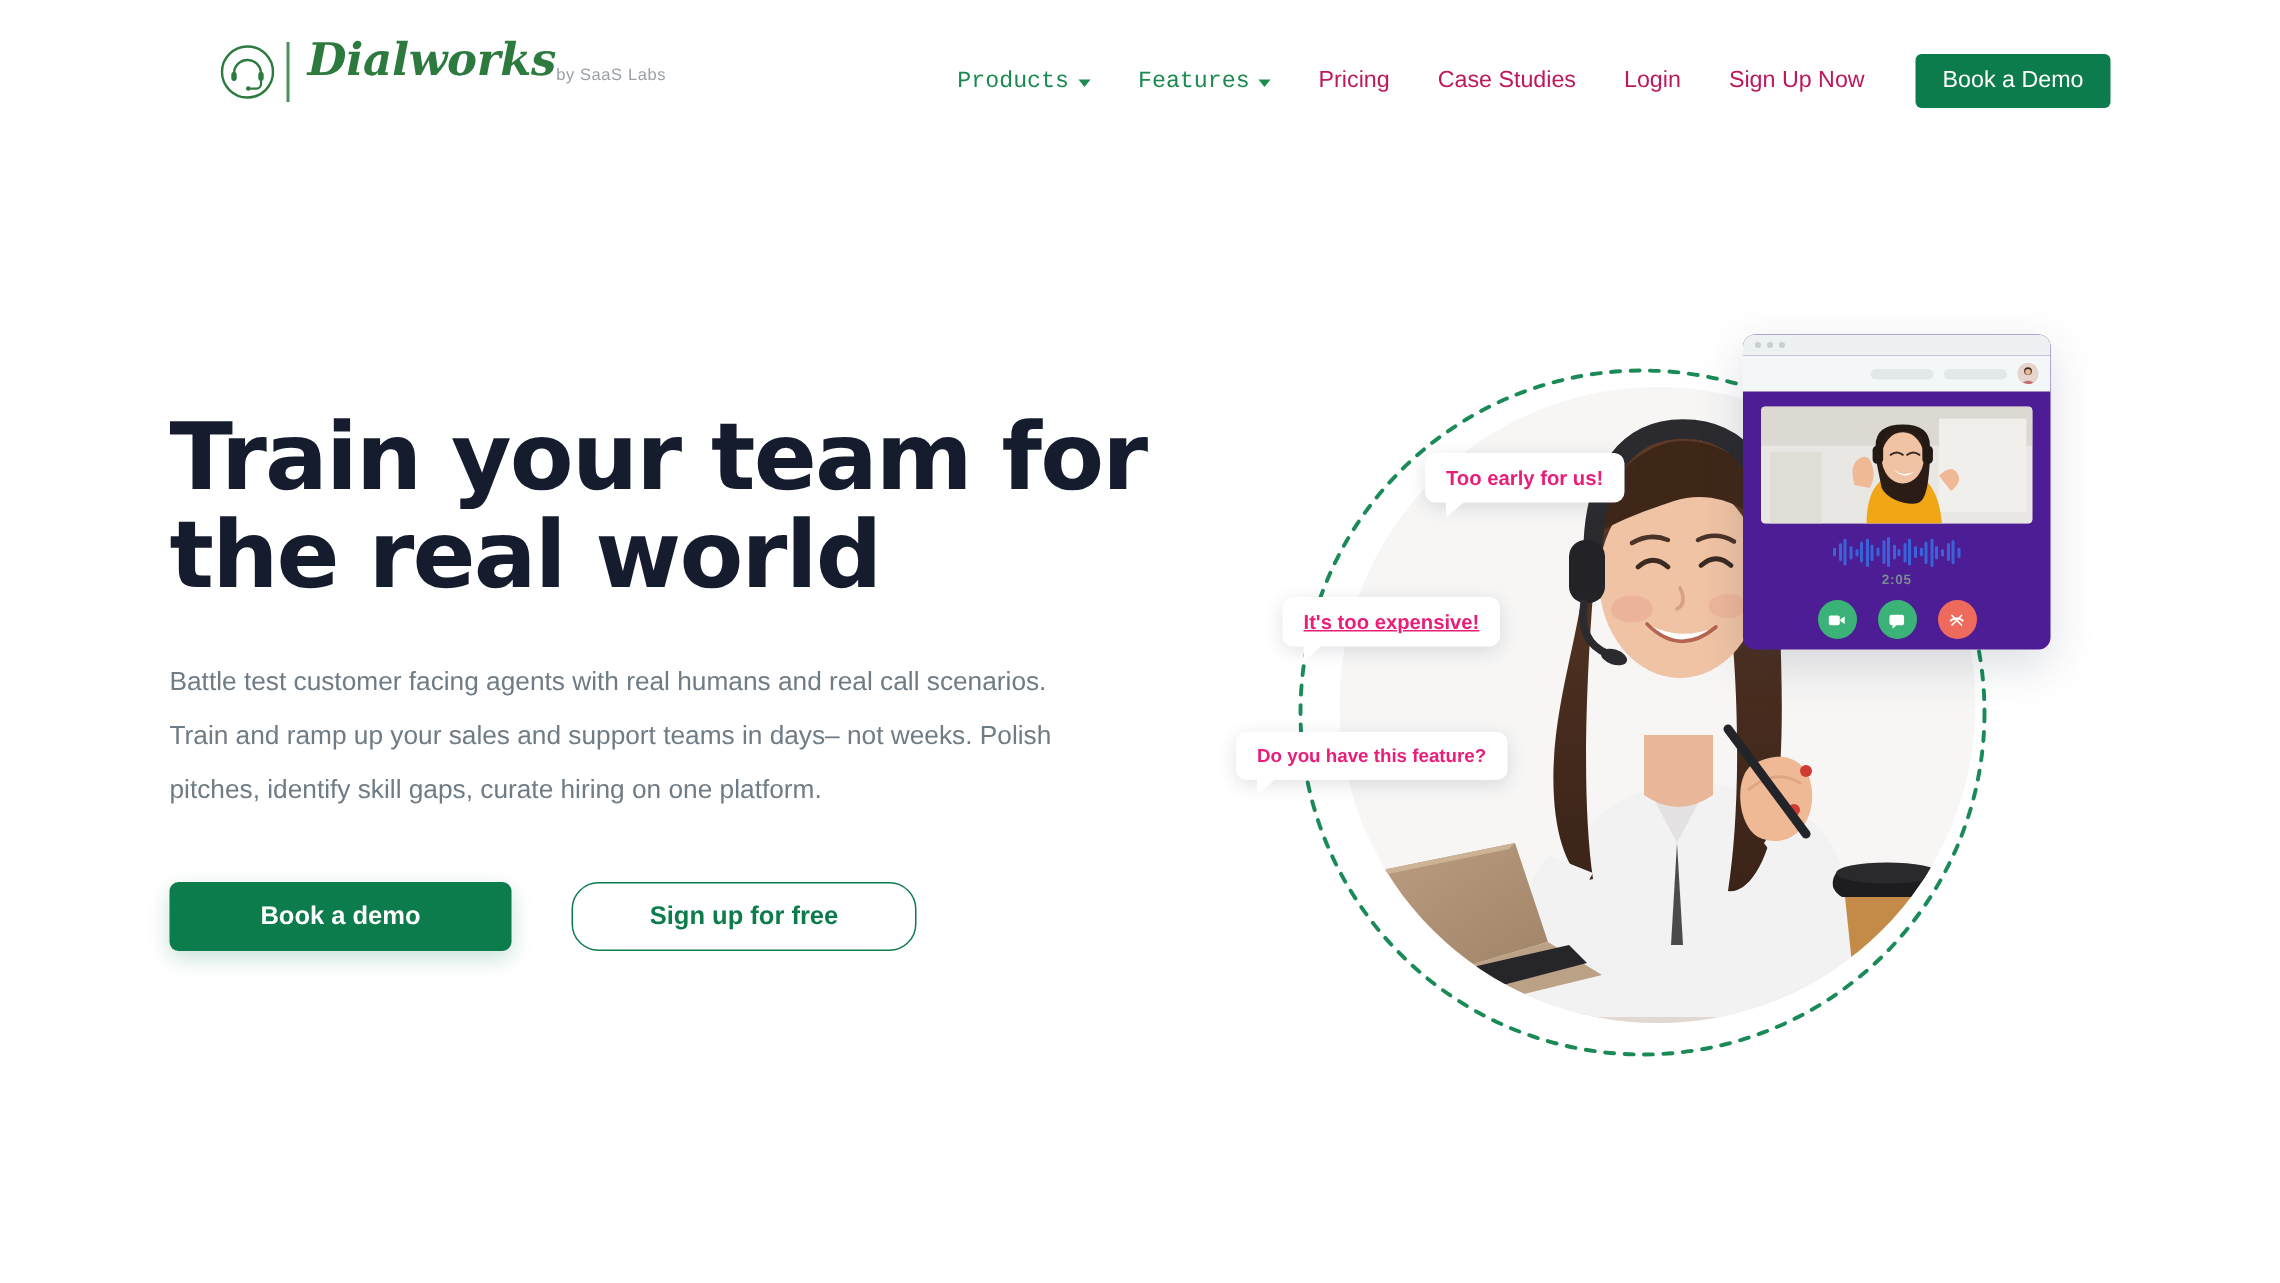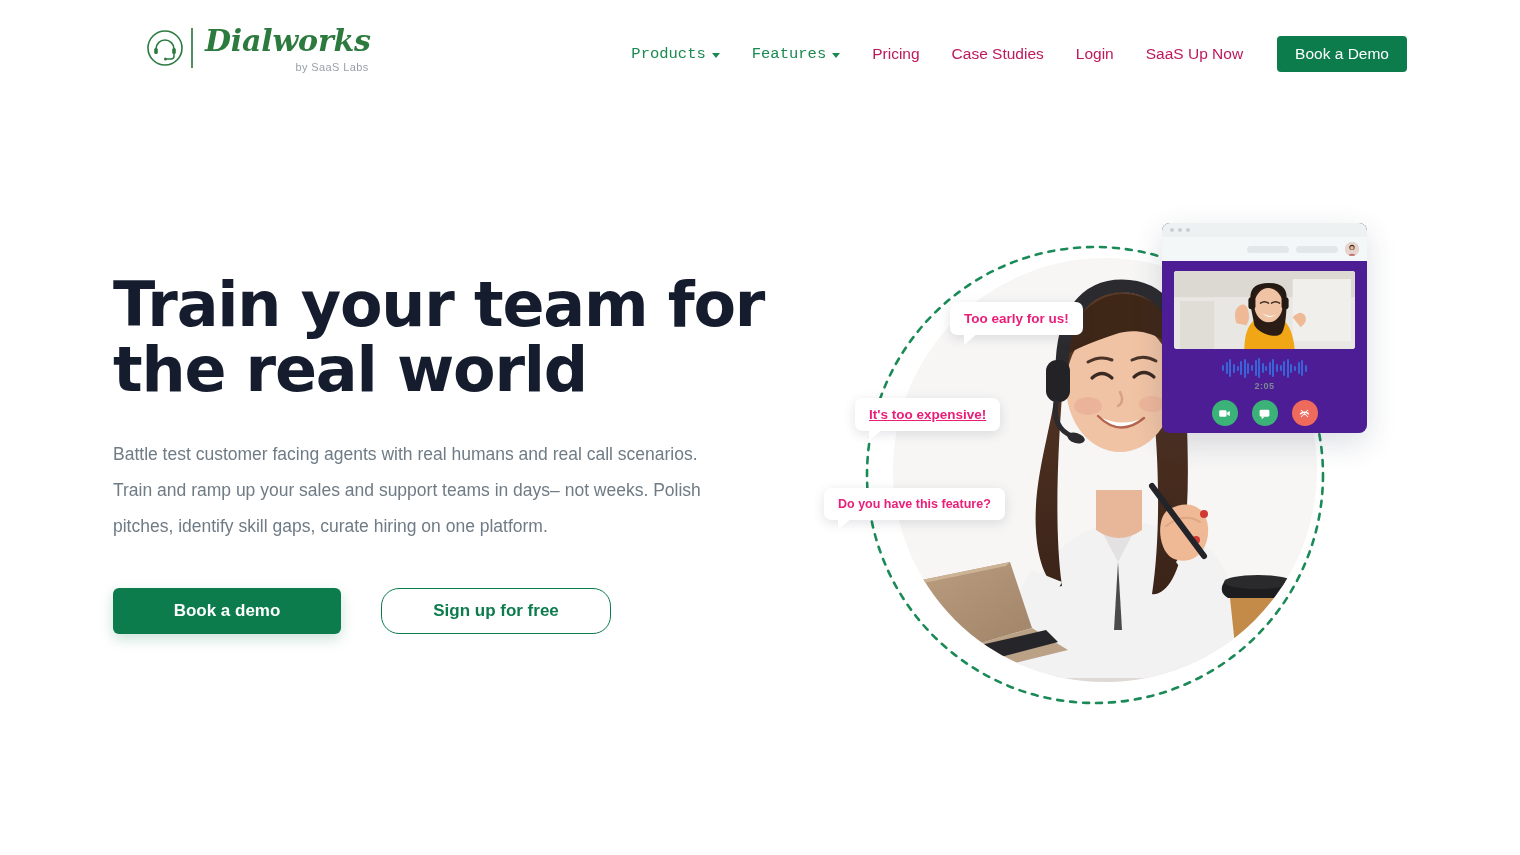--- a/index.html
+++ b/index.html
@@ -17,21 +17,21 @@
     display: flex; align-items: center; background: #fff;
   }
   .logo-wrap {
     position: absolute; left: 145px; top: 26px;
     display: flex; align-items: flex-start; gap: 0px;
   }
   .logo-mark { width: 40px; height: 40px; flex: 0 0 40px; margin-top: 2px; }
   .logo-divider {
     width: 2px; height: 40px; background: #2f7d41; margin: 2px 12px 0 6px; opacity: .85;
   }
-  .logo-text { display: flex; flex-direction: column; line-height: 1; }
+  .logo-text { display: flex; flex-direction: row; line-height: 1; }
   .logo-name {
     font-family: "DejaVu Serif", serif;
     font-style: italic; font-weight: 700; font-size: 30px;
     color: #2d7a3f; letter-spacing: -0.2px;
   }
   .logo-sub {
     font-size: 11px; color: #9aa0a6; letter-spacing: .4px;
     margin-top: 6px; align-self: flex-end; padding-right: 2px;
   }
 
@@ -164,21 +164,21 @@
         <span>Products</span>
         <span class="caret"></span>
       </a>
       <a class="nav-item green">
         <span>Features</span>
         <span class="caret"></span>
       </a>
       <a class="nav-item">Pricing</a>
       <a class="nav-item">Case Studies</a>
       <a class="nav-item">Login</a>
-      <a class="nav-item">SaaS Up Now</a>
+      <a class="nav-item">Sign Up Now</a>
       <button class="btn-demo">Book a Demo</button>
     </nav>
   </div>
 
   <div class="hero-left">
     <h1 class="hero-title">
       <span>Train your team for</span><br>
       <span>the real world</span>
     </h1>
     <p class="hero-sub">Battle test customer facing agents with real humans and real call scenarios. Train and ramp up your sales and support teams in days– not weeks. Polish pitches, identify skill gaps, curate hiring on one platform.</p>

